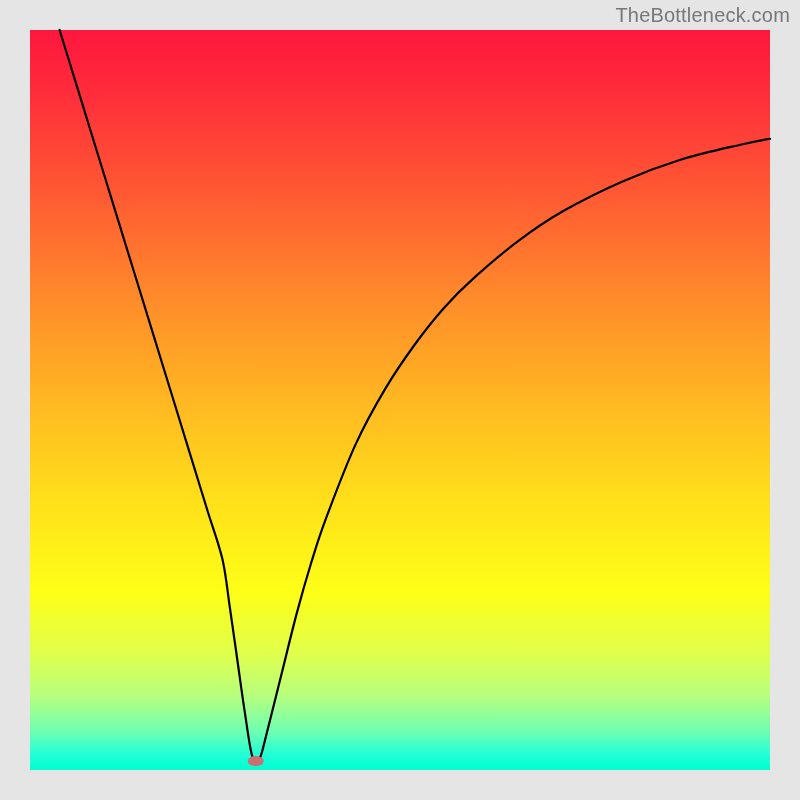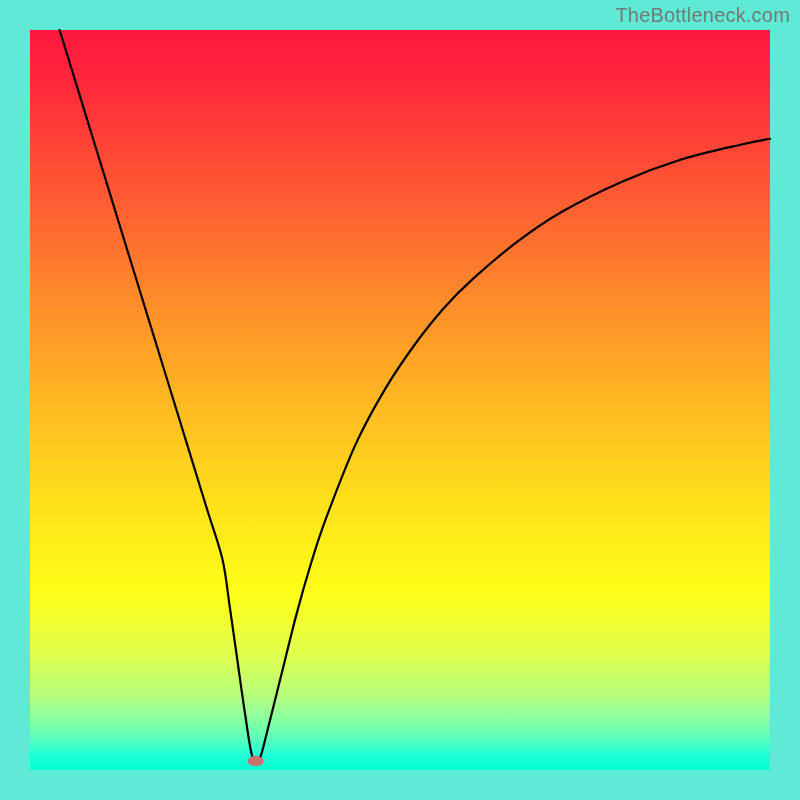--- a/index.html
+++ b/index.html
@@ -8,21 +8,21 @@
     width: 800px;
     height: 800px;
     background: #000;
     font-family: Arial, Helvetica, sans-serif;
     overflow: hidden;
   }
   .frame {
     position: relative;
     width: 800px;
     height: 800px;
-    background: #5eead4;
+    background: #e5e5e5;
   }
   .plot-area {
     position: absolute;
     left: 30px;
     top: 30px;
     width: 740px;
     height: 740px;
     background: linear-gradient(to bottom,
       #fe173e 0%,
       #ff2b3b 8%,

